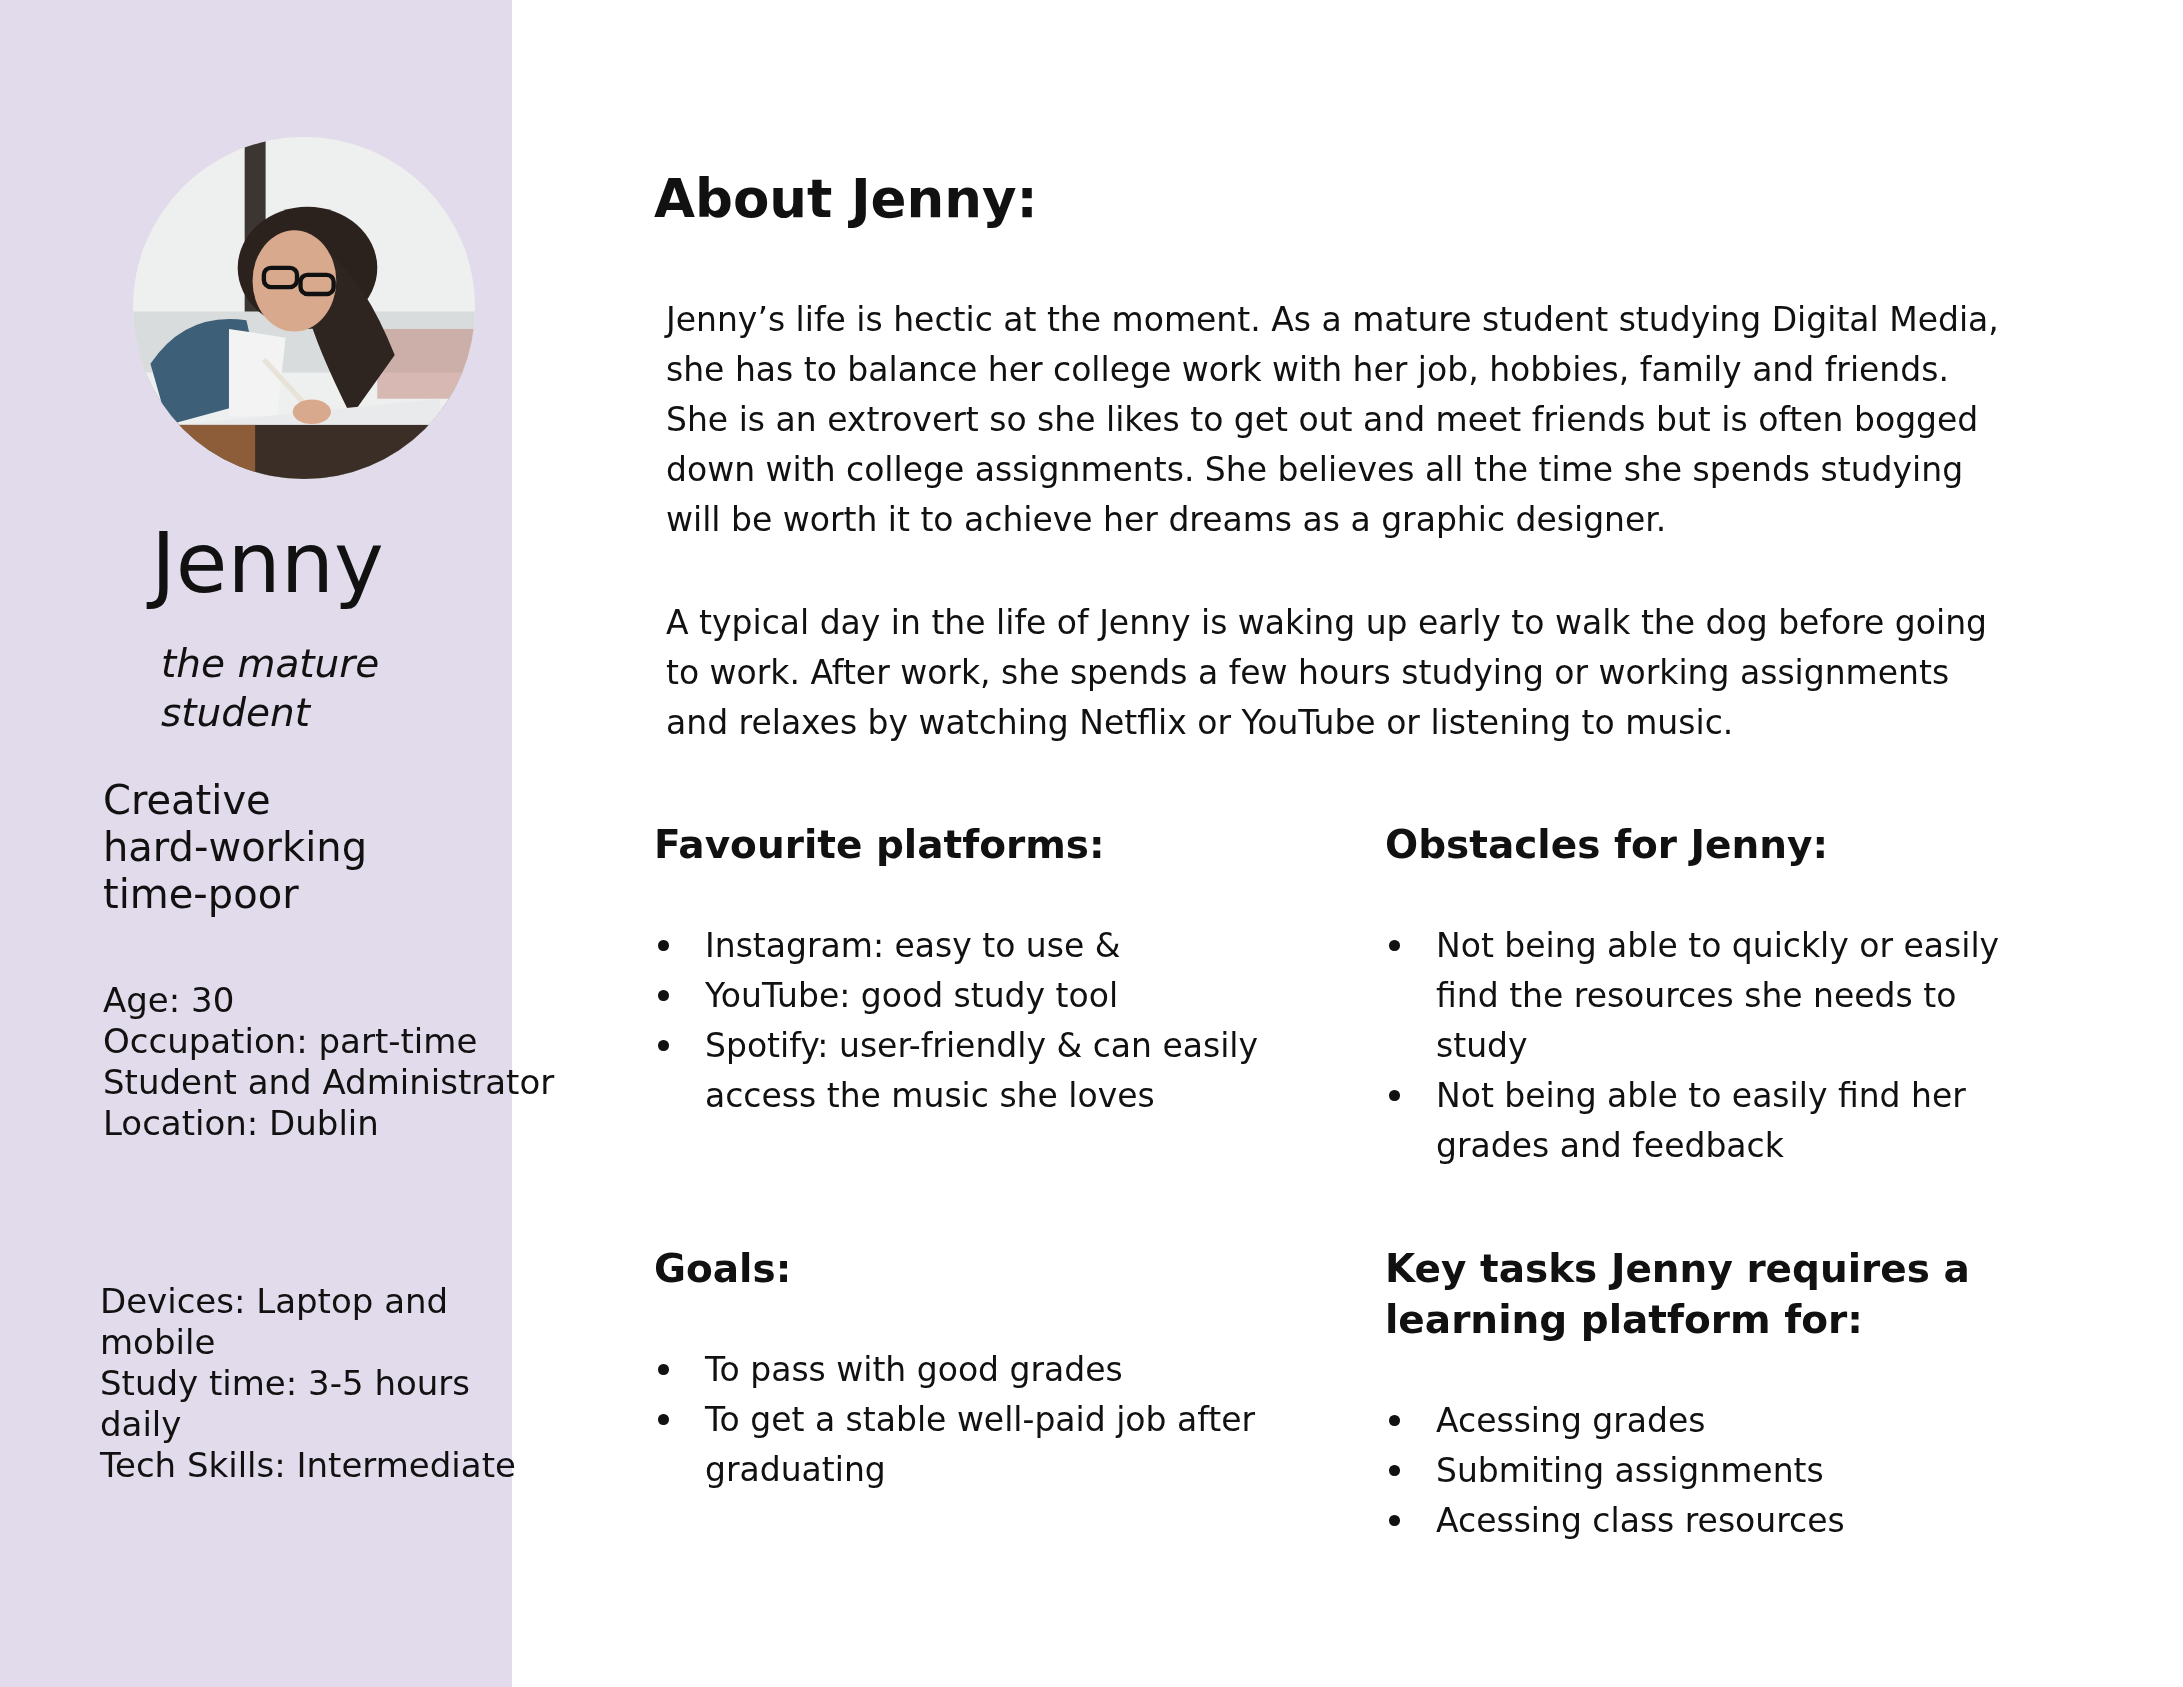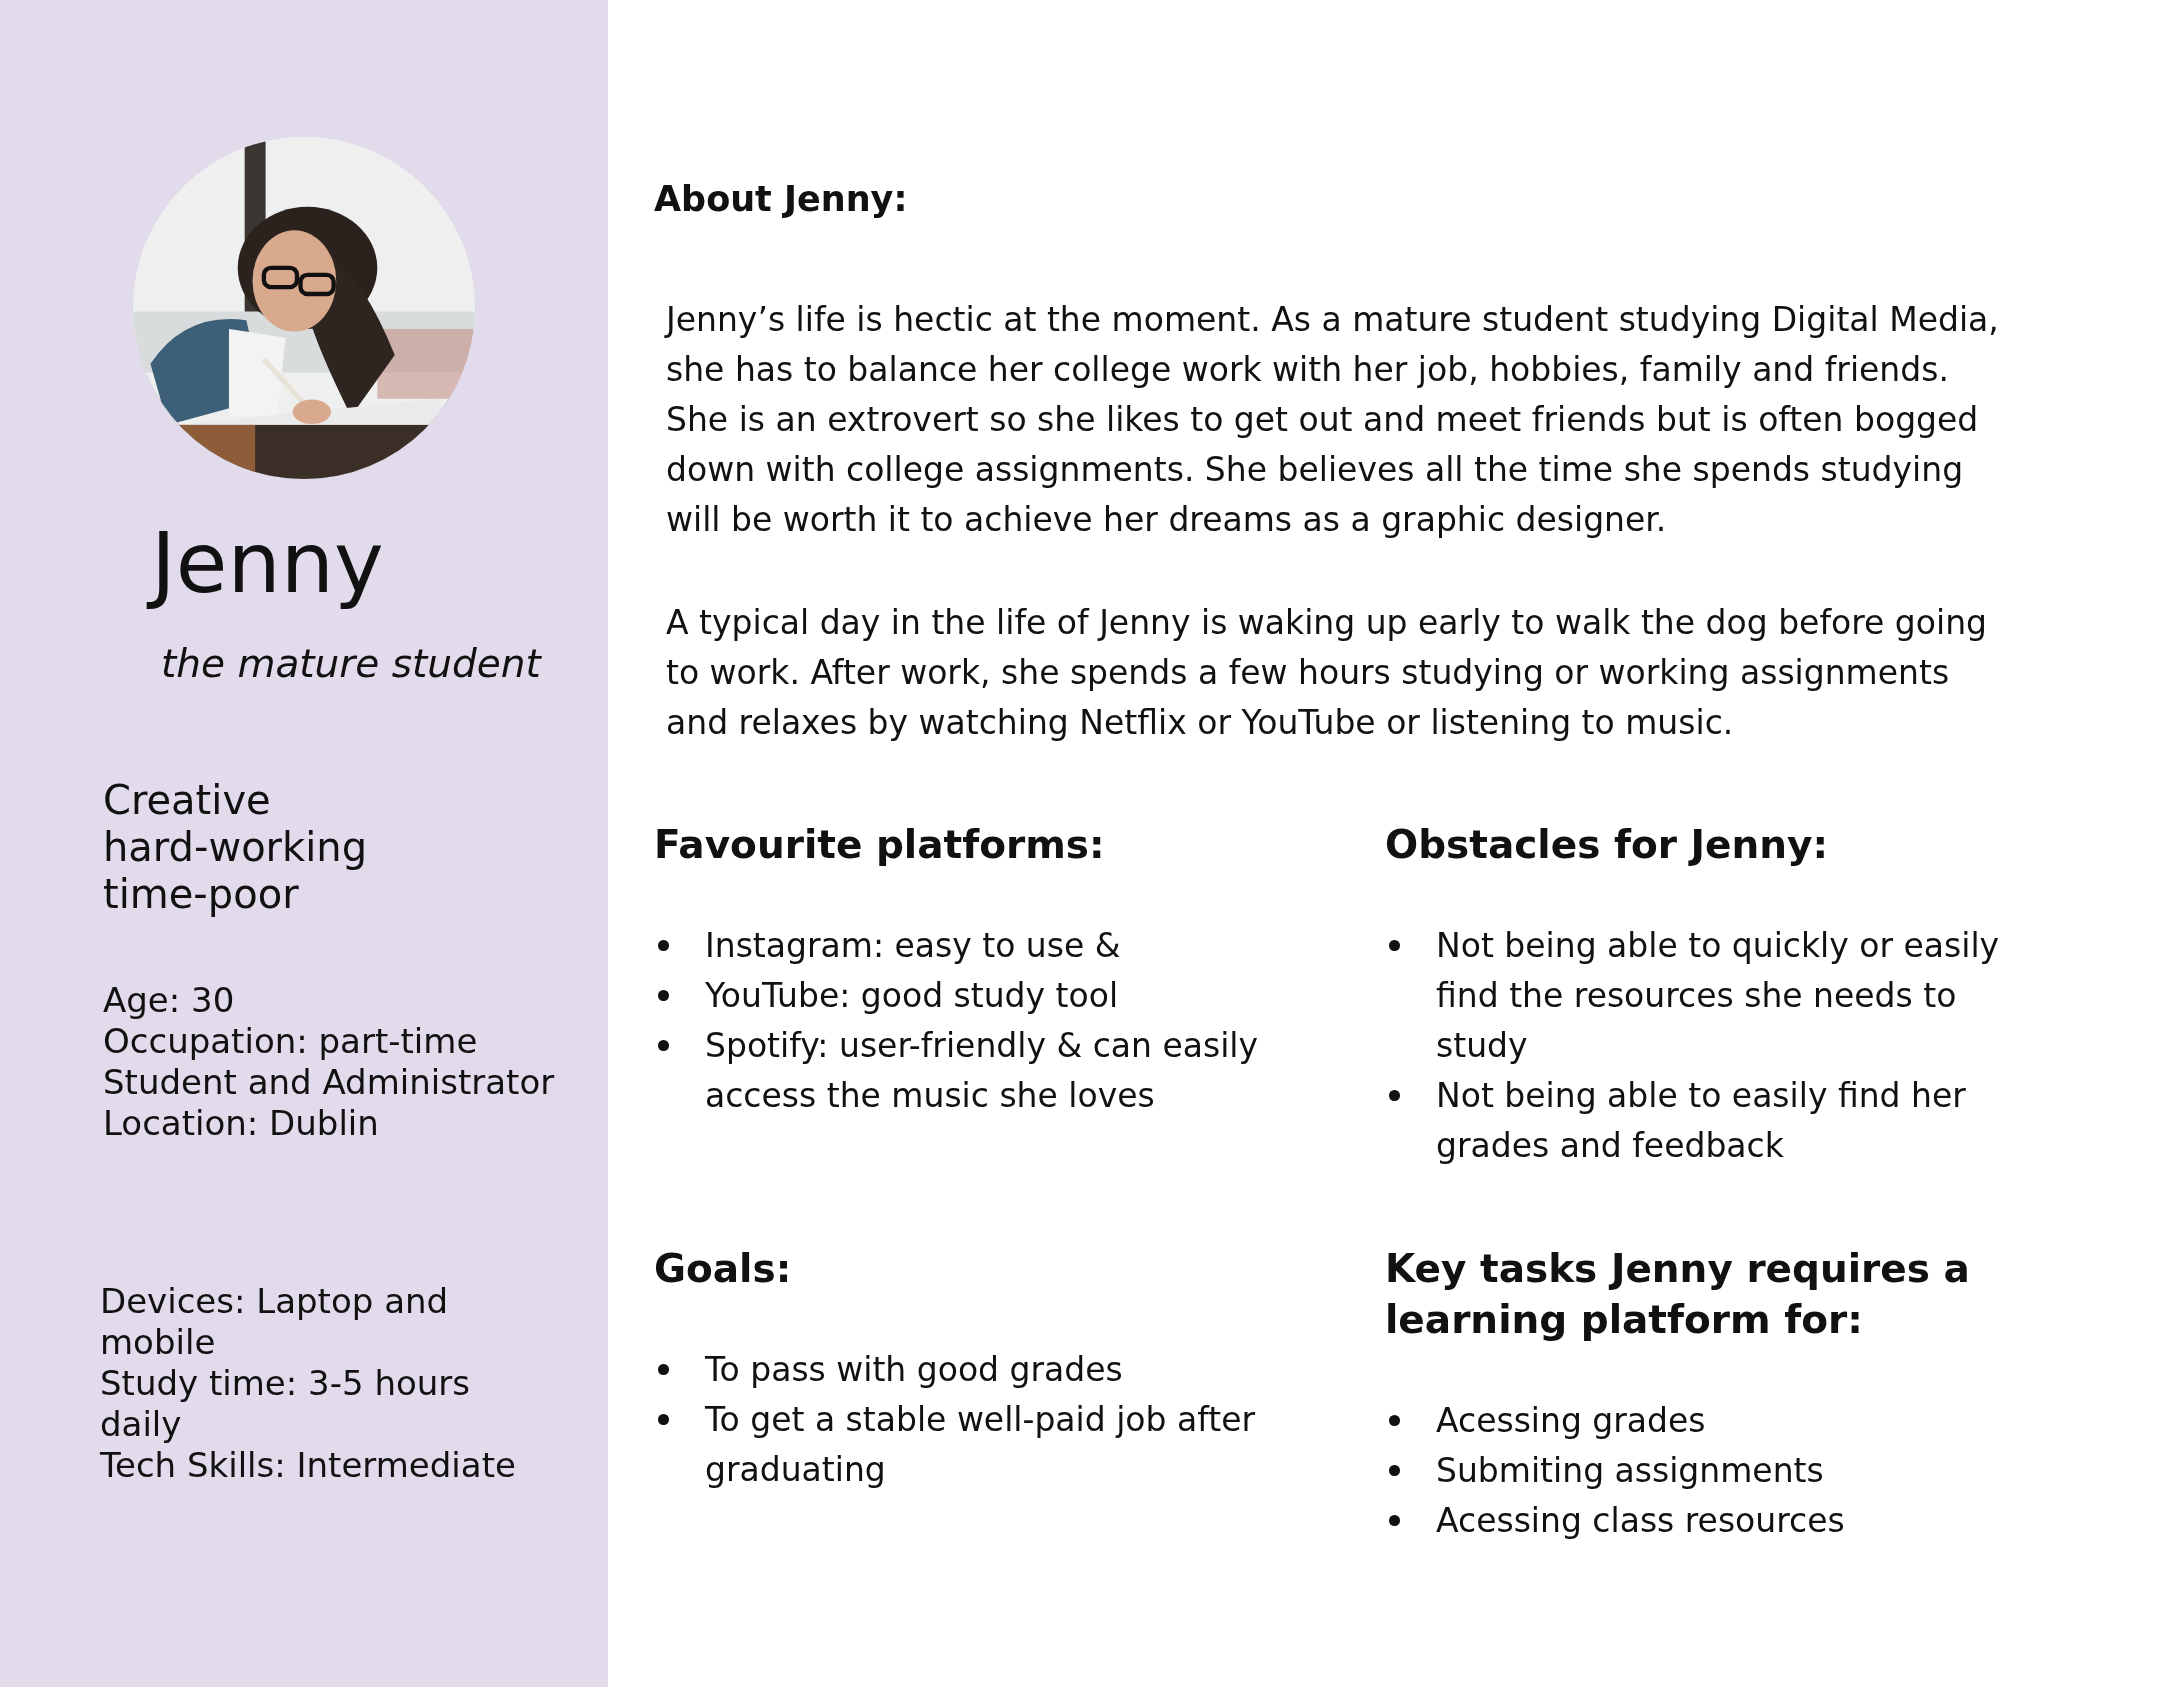--- a/index.html
+++ b/index.html
@@ -3,21 +3,21 @@
 <meta charset="utf-8">
 <style>
   html, body { margin: 0; padding: 0; }
   body {
     width: 2184px; height: 1687px; position: relative; overflow: hidden;
     background: #ffffff;
     font-family: "DejaVu Sans", sans-serif;
     color: #111111;
   }
   .sidebar {
-    position: absolute; left: 0; top: 0; width: 608px; height: 1687px;
+    position: absolute; left: 0; top: 0; width: 512px; height: 1687px;
     background: #e2dbeb;
   }
   .photo {
     position: absolute; left: 133px; top: 137px; width: 342px; height: 342px;
     border-radius: 50%; overflow: hidden;
     background: linear-gradient(180deg, #e8ecee 0%, #f2f3f3 40%, #d7dcdf 62%, #5a4b40 85%, #3a2f28 100%);
   }
   .photo svg { width: 100%; height: 100%; display: block; }
   .name {
     position: absolute; left: 151px; top: 515px;
@@ -36,21 +36,21 @@
     position: absolute; left: 103px; top: 980px;
     font-size: 34px; line-height: 41px;
   }
   .tech {
     position: absolute; left: 100px; top: 1281px;
     font-size: 34px; line-height: 41px;
   }
   .main { position: absolute; left: 654px; top: 0; width: 1485px; }
   .about-title {
     position: absolute; left: 0; top: 164px;
-    font-size: 35px; line-height: 70px; font-weight: bold; margin: 0; white-space: nowrap;
+    font-size: 53px; line-height: 70px; font-weight: bold; margin: 0; white-space: nowrap;
   }
   .para {
     position: absolute; left: 0; width: 1415px;
     font-size: 33px; line-height: 50px; margin: 0;
   }
   .para1 { top: 295px; }
   .para2 { top: 598px; }
   .para span { display: block; white-space: nowrap; margin-left: 12px; }
   .section { position: absolute; width: 681px; }
   .sec-title {

